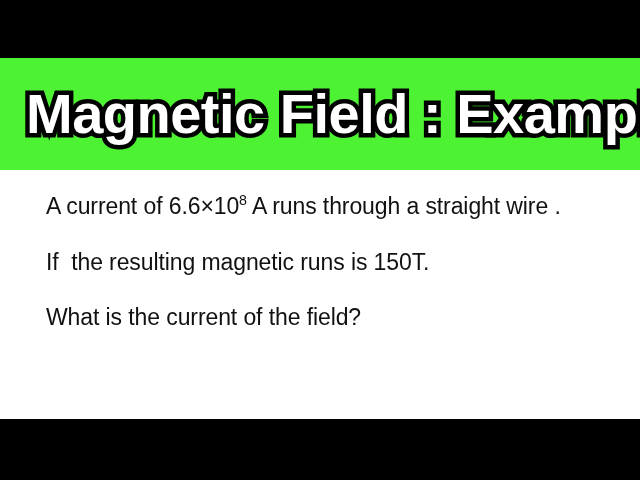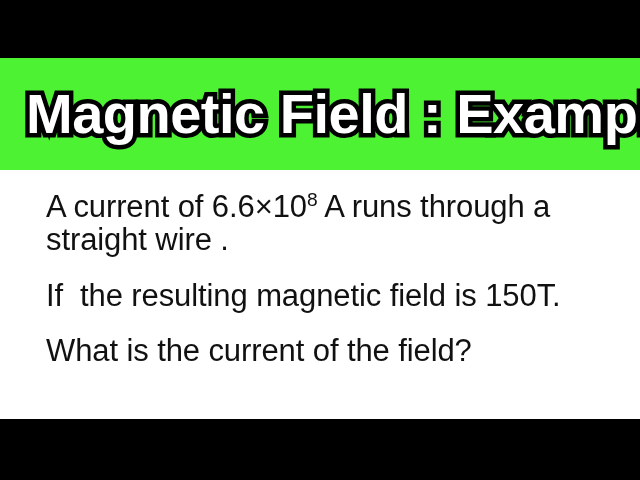--- a/index.html
+++ b/index.html
@@ -75,21 +75,21 @@
   .body-inner {
     position: absolute;
     left: 46px;
     top: 20px;
     width: 570px;
   }
 
   .para {
     color: #111111;
     font-family: "Liberation Sans", sans-serif;
-    font-size: 31px;
+    font-size: 23px;
     line-height: 33px;
     letter-spacing: -0.1px;
     white-space: pre-wrap;
   }
 
   .para.p1 { margin: 0 0 0 0; }
   .para.p2 { margin: 23px 0 0 0; }
   .para.p3 { margin: 22px 0 0 0; }
 
   sup.exp {
@@ -117,21 +117,21 @@
 
   <div class="title-banner">
     <div class="title-text">Magnetic Field : Example 1</div>
   </div>
 
   <div class="body-area">
     <div class="body-inner">
 
       <p class="para p1"><span>A current of 6.6×10</span><sup class="exp">8</sup><span> A runs through a straight wire .</span></p>
 
-      <p class="para p2">If  the resulting magnetic field is 150T.</p>
+      <p class="para p2">If  the resulting magnetic runs is 150T.</p>
 
       <p class="para p3">What is the current of the field?</p>
 
     </div>
   </div>
 
   <div class="bar-bottom"></div>
 
 </div>
 

